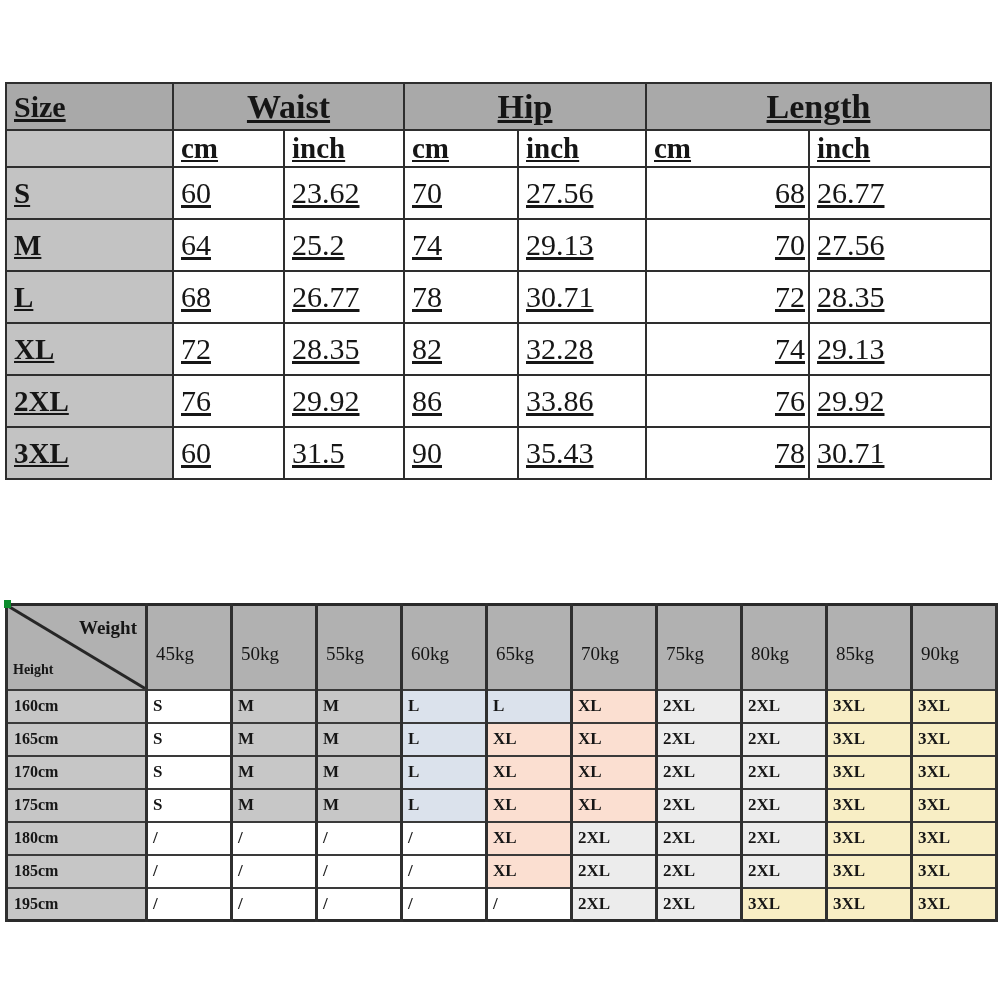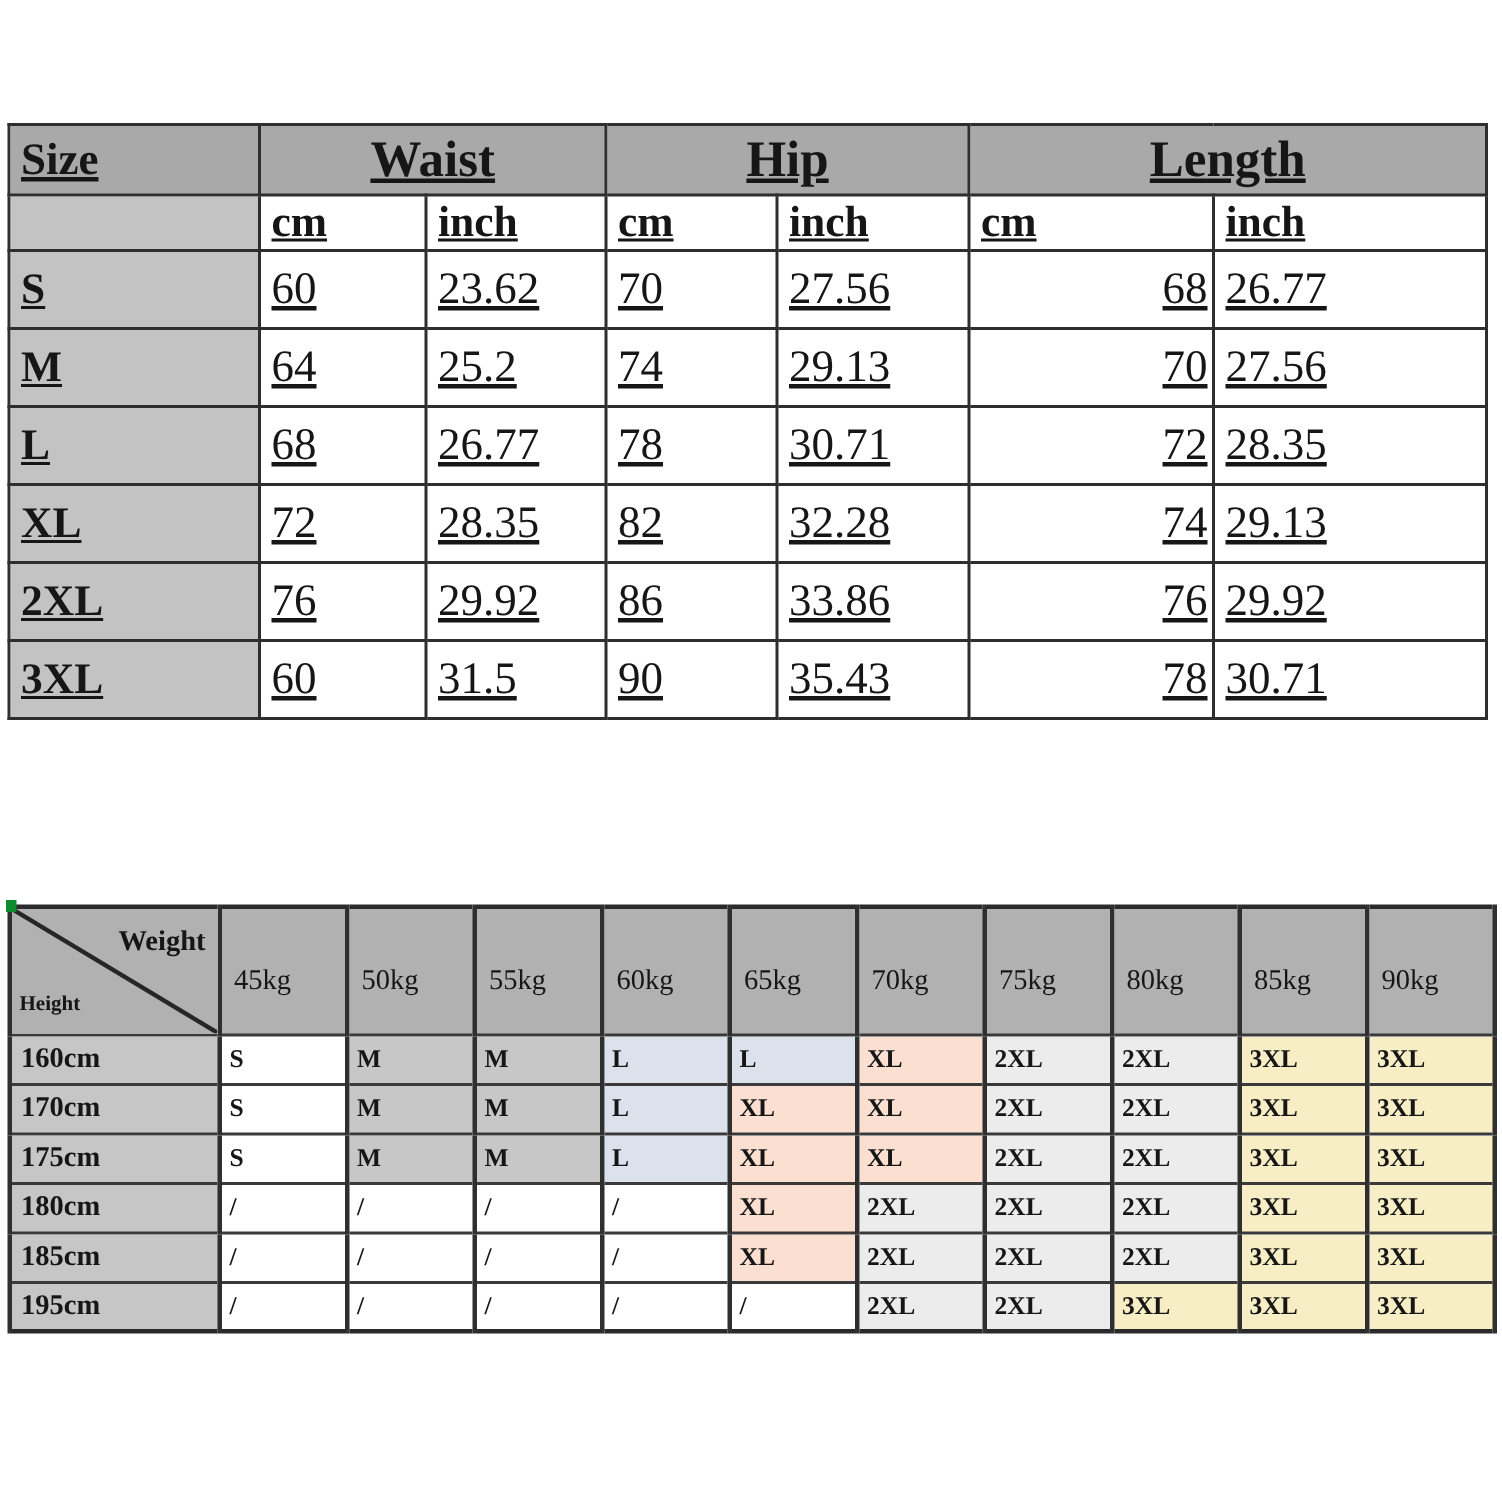--- a/index.html
+++ b/index.html
@@ -54,21 +54,21 @@
     border-left:3px solid #2f2f2f; border-right:3px solid #2f2f2f;
     overflow:hidden; white-space:nowrap; vertical-align:middle;
   }
   #fit-table tr.fhead { height:85px;padding-left:29px; }
   #fit-table tr.frow  { height:33px; }
   #fit-table th.weight {
     background:#b1b1b1; font-weight:normal; font-size:19px; text-align:left;
     padding:14px 0 0 8px;
   }
   #fit-table td.height-label {
-    background:#c6c6c6; font-weight:bold; font-size:19px; text-align:left; padding-left:6px;
+    background:#c6c6c6; font-weight:bold; font-size:16px; text-align:left; padding-left:6px;
   }
   #fit-table td.fit-cell {
     background:#ffffff; font-weight:bold; font-size:17px; text-align:left; padding-left:5px;
   }
   .v-S     { background:#ffffff !important; }
   .v-slash { background:#ffffff !important; }
   .v-M     { background:#c7c7c7 !important; }
   .v-L     { background:#dbe2ec !important; }
   .v-XL    { background:#fbdfd1 !important; }
   .v-2XL   { background:#ececec !important; }
@@ -220,20 +220,33 @@
     <td class="fit-cell v-M">M</td>
     <td class="fit-cell v-L">L</td>
     <td class="fit-cell v-L">L</td>
     <td class="fit-cell v-XL">XL</td>
     <td class="fit-cell v-2XL">2XL</td>
     <td class="fit-cell v-2XL">2XL</td>
     <td class="fit-cell v-3XL">3XL</td>
     <td class="fit-cell v-3XL">3XL</td>
   </tr>
   <tr class="frow">
+    <td class="height-label">165cm</td>
+    <td class="fit-cell v-S">S</td>
+    <td class="fit-cell v-M">M</td>
+    <td class="fit-cell v-M">M</td>
+    <td class="fit-cell v-L">L</td>
+    <td class="fit-cell v-XL">XL</td>
+    <td class="fit-cell v-XL">XL</td>
+    <td class="fit-cell v-2XL">2XL</td>
+    <td class="fit-cell v-2XL">2XL</td>
+    <td class="fit-cell v-3XL">3XL</td>
+    <td class="fit-cell v-3XL">3XL</td>
+  </tr>
+  <tr class="frow">
     <td class="height-label">170cm</td>
     <td class="fit-cell v-S">S</td>
     <td class="fit-cell v-M">M</td>
     <td class="fit-cell v-M">M</td>
     <td class="fit-cell v-L">L</td>
     <td class="fit-cell v-XL">XL</td>
     <td class="fit-cell v-XL">XL</td>
     <td class="fit-cell v-2XL">2XL</td>
     <td class="fit-cell v-2XL">2XL</td>
     <td class="fit-cell v-3XL">3XL</td>

